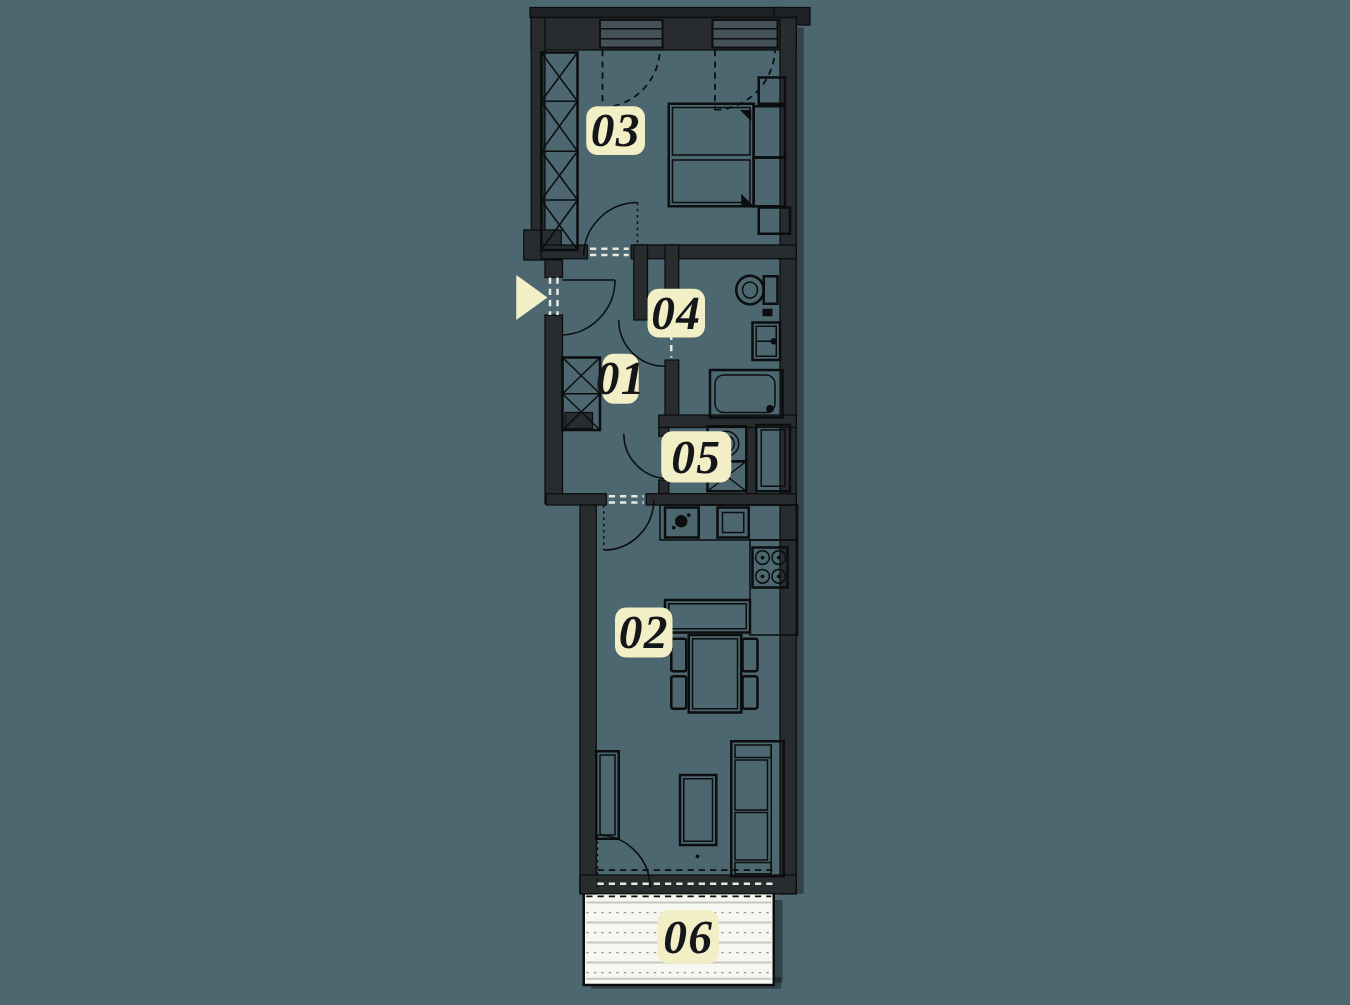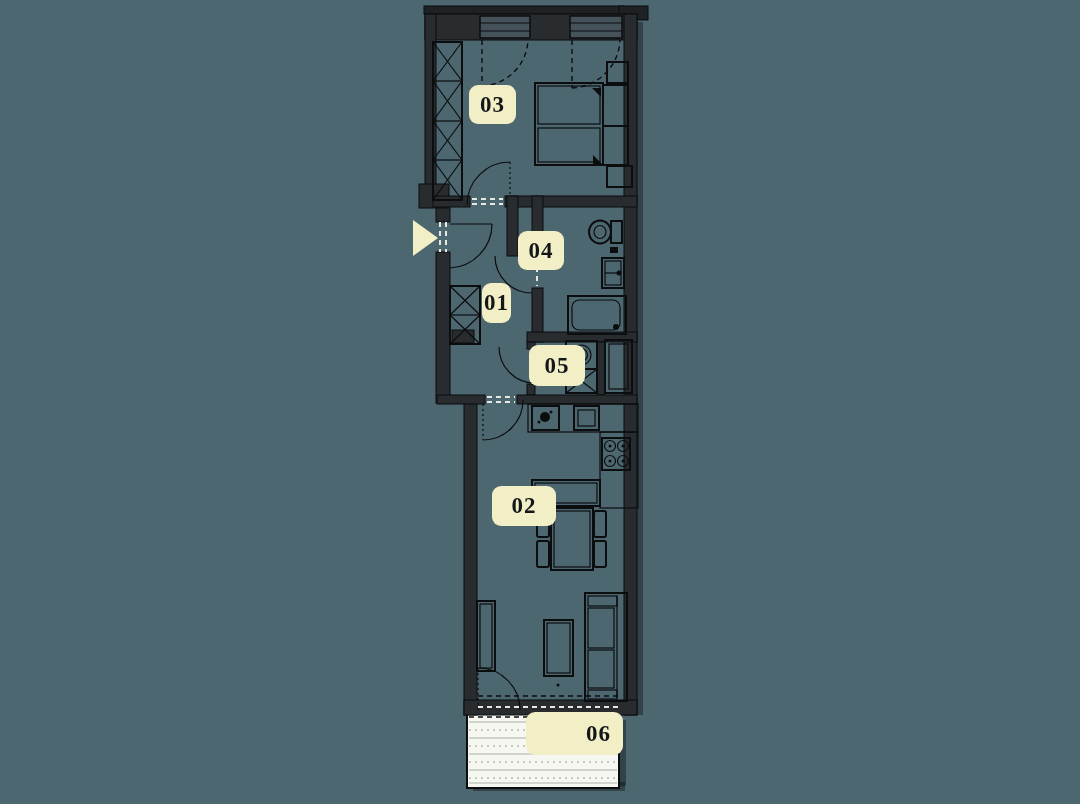--- a/index.html
+++ b/index.html
@@ -18,21 +18,21 @@
   .ln{fill:none;stroke:var(--line);stroke-width:2;}
   .thin{fill:none;stroke:var(--line);stroke-width:1.2;}
   .dash{fill:none;stroke:var(--line);stroke-width:1.4;stroke-dasharray:5 4;}
   .dot{fill:none;stroke:var(--line);stroke-width:1.2;stroke-dasharray:2 3;}
   .wdash{fill:none;stroke:var(--white-dash);stroke-width:2;stroke-dasharray:5 4;}
   .blk{fill:var(--line);stroke:none;}
   .stripe{stroke:var(--balcony-stripe);stroke-width:1.6;}
   .stripe2{stroke:#959b8f;stroke-width:1;stroke-dasharray:2 4;}
   .room-label{position:absolute;display:flex;align-items:center;justify-content:center;
     background:var(--label-bg);color:var(--label-text);border-radius:9px;
-    font-weight:700;font-size:23px;letter-spacing:1px;}
+    font-style:italic;font-weight:700;font-size:38px;letter-spacing:1px;}
 </style>
 </head>
 <body>
 
 <div class="stage">
 
 <svg width="1080" height="804" viewBox="0 0 1080 804">
 
   <g>
     <rect x="637" y="22" width="6" height="693" fill="var(--shadow)"></rect>
@@ -264,16 +264,16 @@
     <rect x="588" y="608" width="26" height="40" class="thin"></rect>
     <rect x="588" y="650" width="26" height="38" class="thin"></rect>
   </g>
 
 </svg>
 
 <div class="room-label" style="left:469px;top:85px;width:47px;height:39px;">03</div>
 <div class="room-label" style="left:518px;top:231px;width:46px;height:39px;">04</div>
 <div class="room-label" style="left:482px;top:283px;width:29px;height:40px;">01</div>
 <div class="room-label" style="left:529px;top:345px;width:56px;height:41px;">05</div>
-<div class="room-label" style="left:492px;top:486px;width:64px;height:40px;">02</div>
-<div class="room-label" style="left:526px;top:712px;width:49px;height:43px;padding-left:48px;">06</div>
+<div class="room-label" style="left:492px;top:486px;width:46px;height:40px;">02</div>
+<div class="room-label" style="left:526px;top:728px;width:49px;height:43px;">06</div>
 
 </div>
 
 </body></html>

